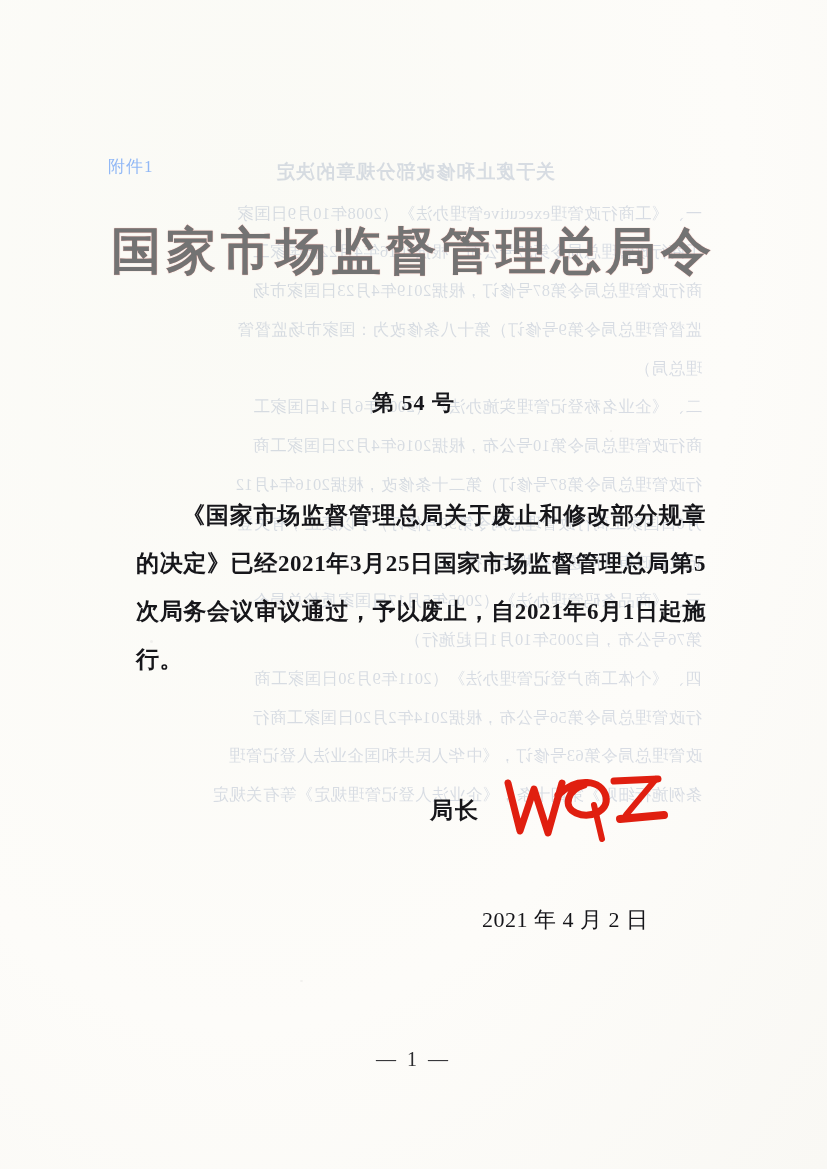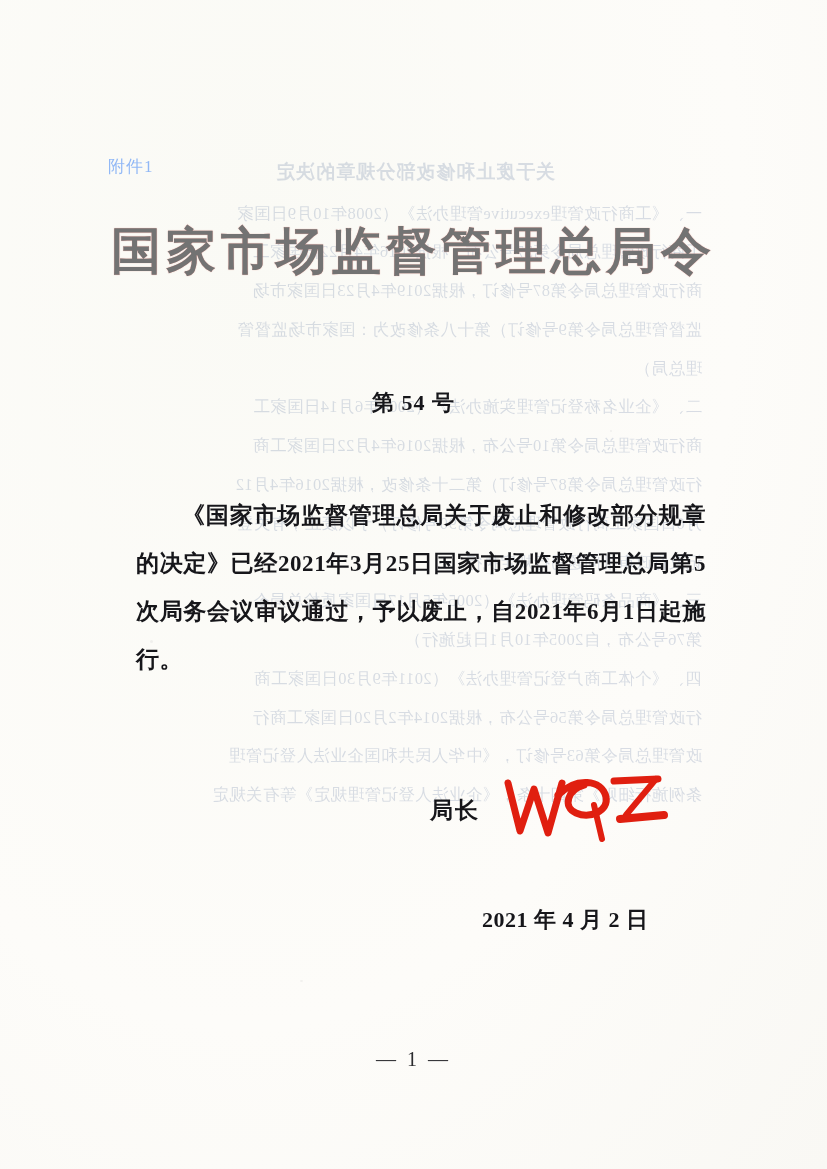--- a/index.html
+++ b/index.html
@@ -136,21 +136,21 @@
   }
 
   
   #doc-date {
     position: absolute;
     top: 905px;
     left: 482px;
     font-size: 22px;
     color: #16161a;
     letter-spacing: 0.5px;
-    font-weight: 700;
+    font-weight: 400;
   }
 
   
   #page-number {
     position: absolute;
     top: 1048px;
     left: 0;
     width: 827px;
     text-align: center;
     font-size: 20px;

